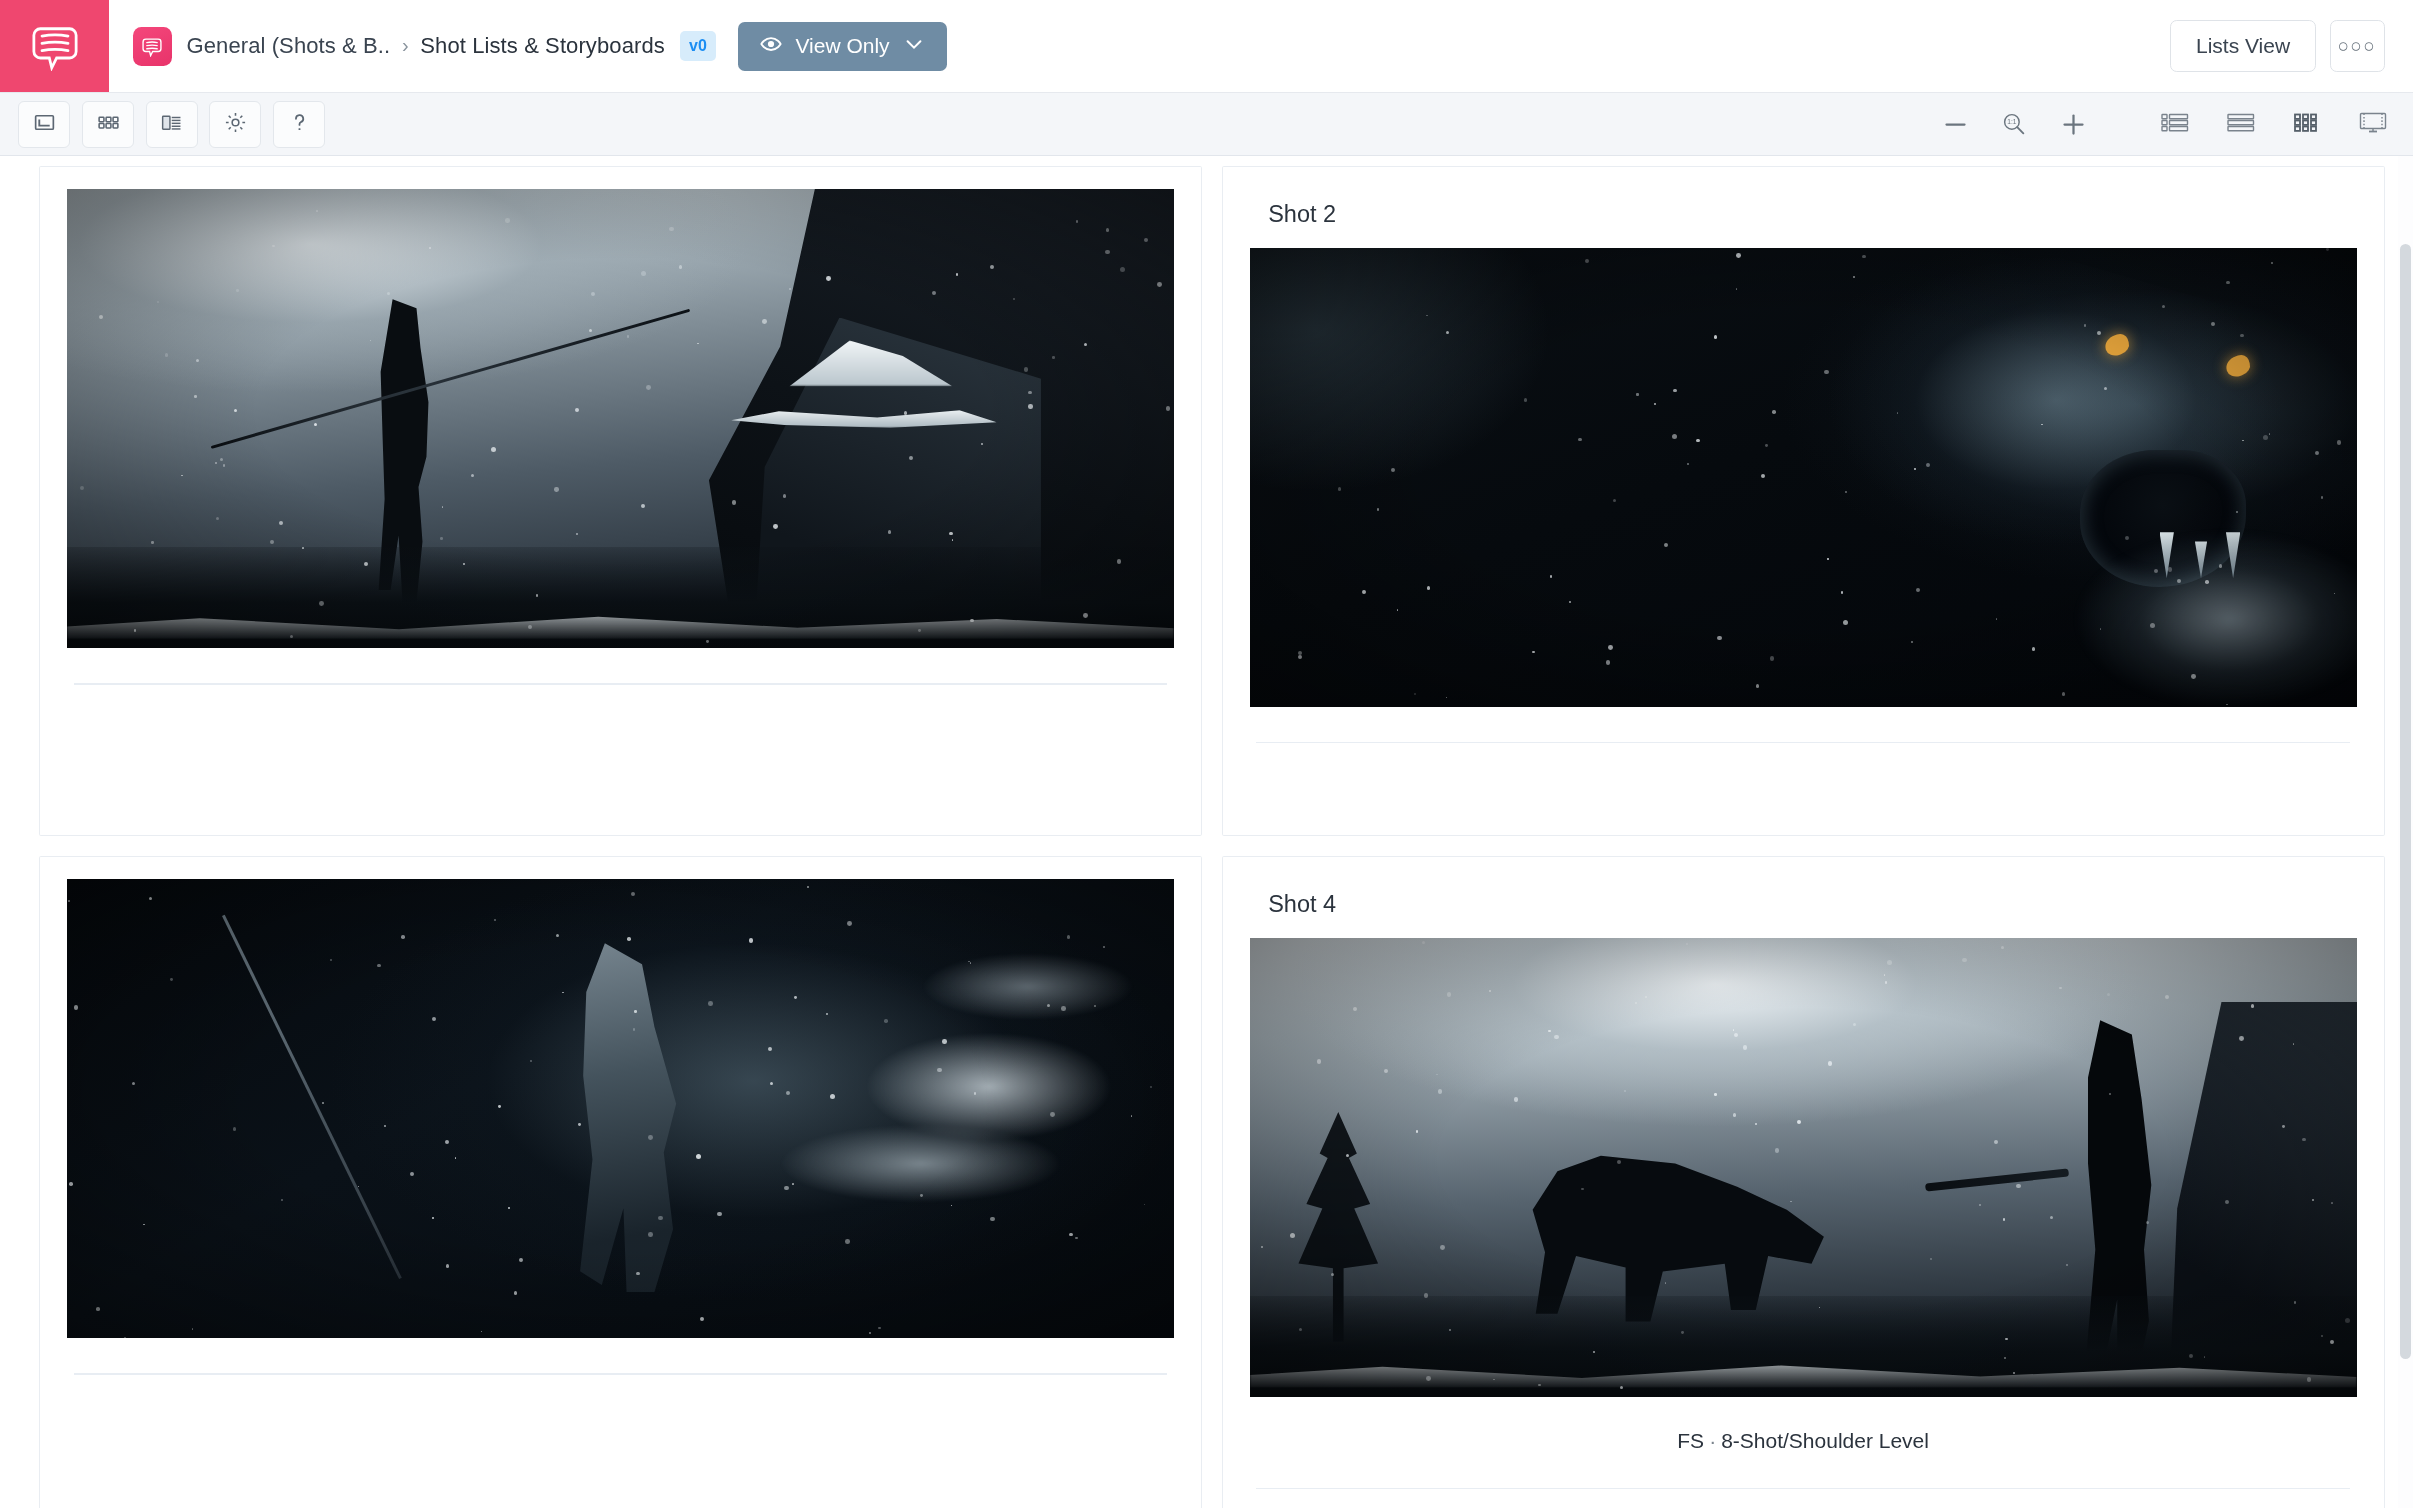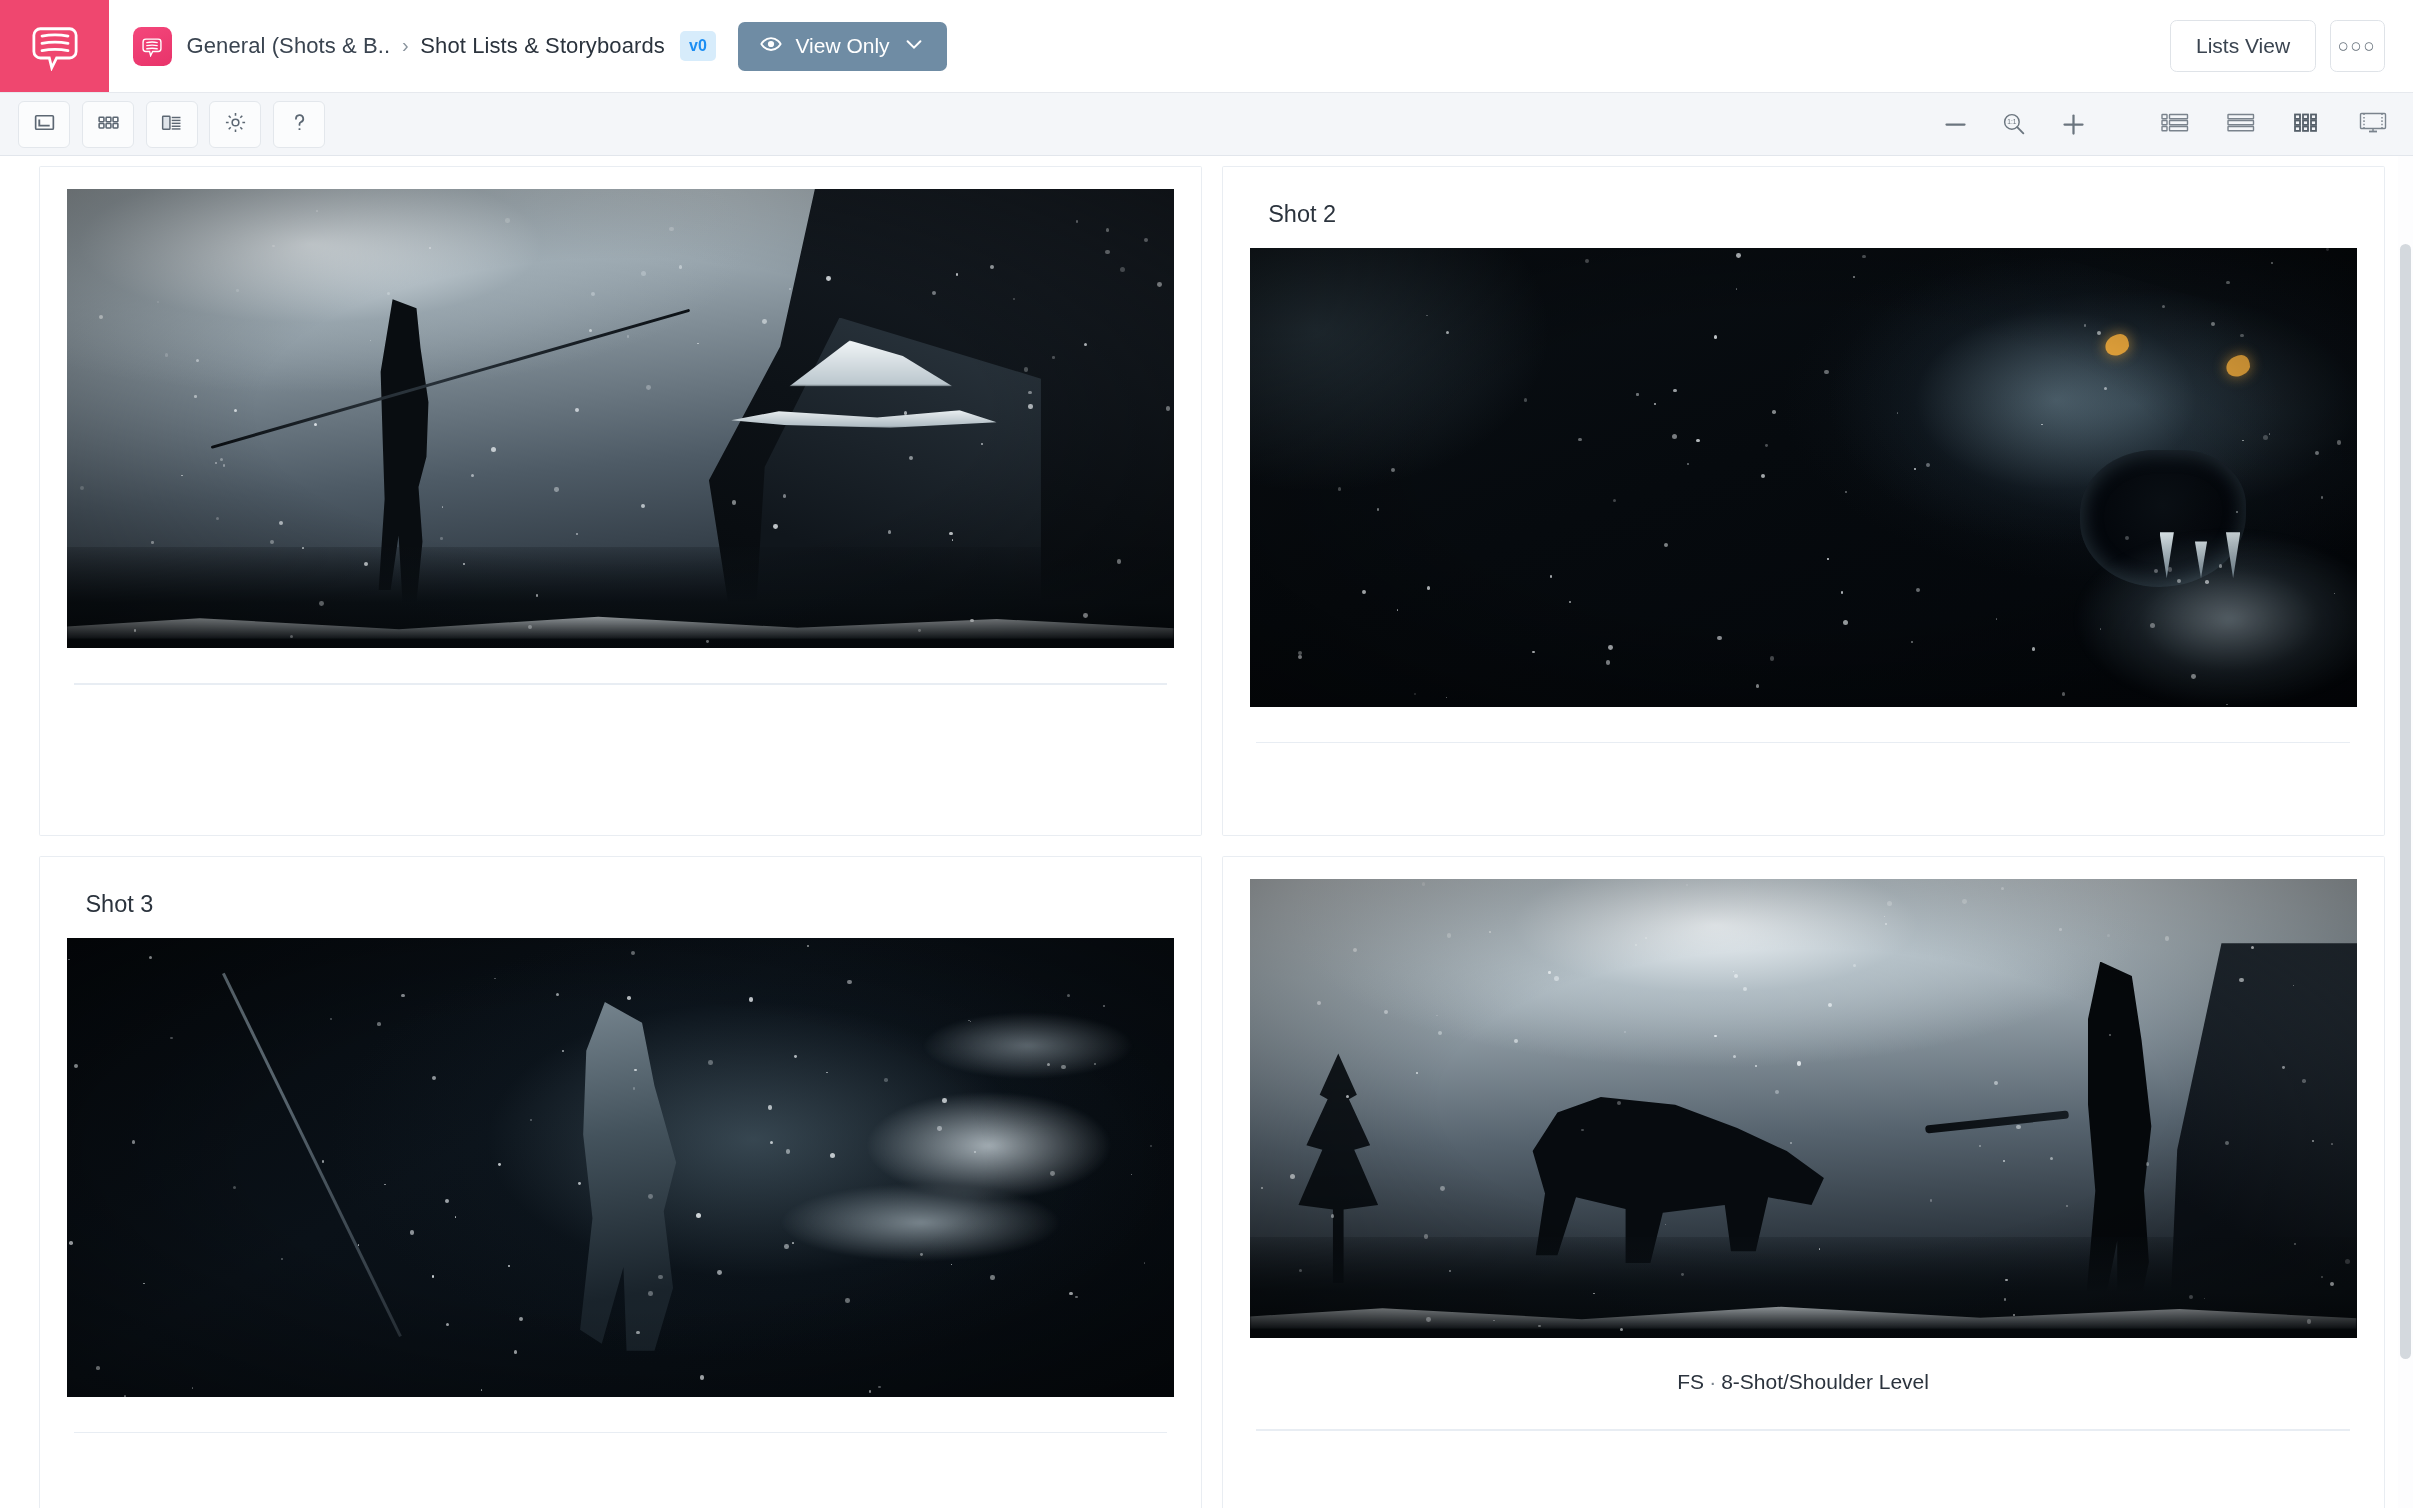--- a/index.html
+++ b/index.html
@@ -721,21 +721,20 @@
           <span class="sf" style="width: 3.6px; height: 3.6px; left: 55.3196%; top: 1.51615%; opacity: 0.34;"></span>
           <span class="sf" style="width: 3.9px; height: 3.9px; left: 61.1127%; top: 46.9771%; opacity: 0.39;"></span>
           <span class="sf" style="width: 4.4px; height: 4.4px; left: 60.1738%; top: 74.1156%; opacity: 0.42;"></span>
         </div>
       <div class="vig"></div>
     </div>
     <div class="card-divider"></div>
   </div>
 
   <div class="shot-card">
-    <div class="shot-title">Shot 3</div>
     <div class="thumb">
       <div class="night-c"></div>
       <div class="mist-c"></div>
       <div class="figure-c"></div>
       <div class="spear-c"></div>
       <div class="snowflake-layer sfl">
           <span class="sf" style="width: 4.7px; height: 4.7px; left: 57.9485%; top: 26.6211%; opacity: 0.34;"></span>
           <span class="sf" style="width: 2.1px; height: 2.1px; left: 39.8428%; top: 71.359%; opacity: 0.81;"></span>
           <span class="sf" style="width: 1.8px; height: 1.8px; left: 81.5509%; top: 18.0426%; opacity: 0.55;"></span>
           <span class="sf" style="width: 4.8px; height: 4.8px; left: 70.5023%; top: 9.15368%; opacity: 0.55;"></span>
@@ -815,20 +814,21 @@
           <span class="sf" style="width: 1.3px; height: 1.3px; left: 68.6208%; top: 29.2638%; opacity: 0.62;"></span>
           <span class="sf" style="width: 2.8px; height: 2.8px; left: 46.1941%; top: 53.2557%; opacity: 0.69;"></span>
           <span class="sf" style="width: 4.8px; height: 4.8px; left: 61.5916%; top: 12.9258%; opacity: 0.82;"></span>
         </div>
       <div class="vig"></div>
     </div>
     <div class="card-divider"></div>
   </div>
 
   <div class="shot-card">
+    <div class="shot-title">Shot 4</div>
     <div class="thumb">
       <div class="sky-d"></div>
       <div class="tree-d"></div>
       <div class="rock-d"></div>
       <div class="wolf-d"></div>
       <div class="figure-d"></div>
       <div class="club-d"></div>
       <div class="ground"></div>
       <div class="ground-snow"></div>
       <div class="snowflake-layer sfl">

